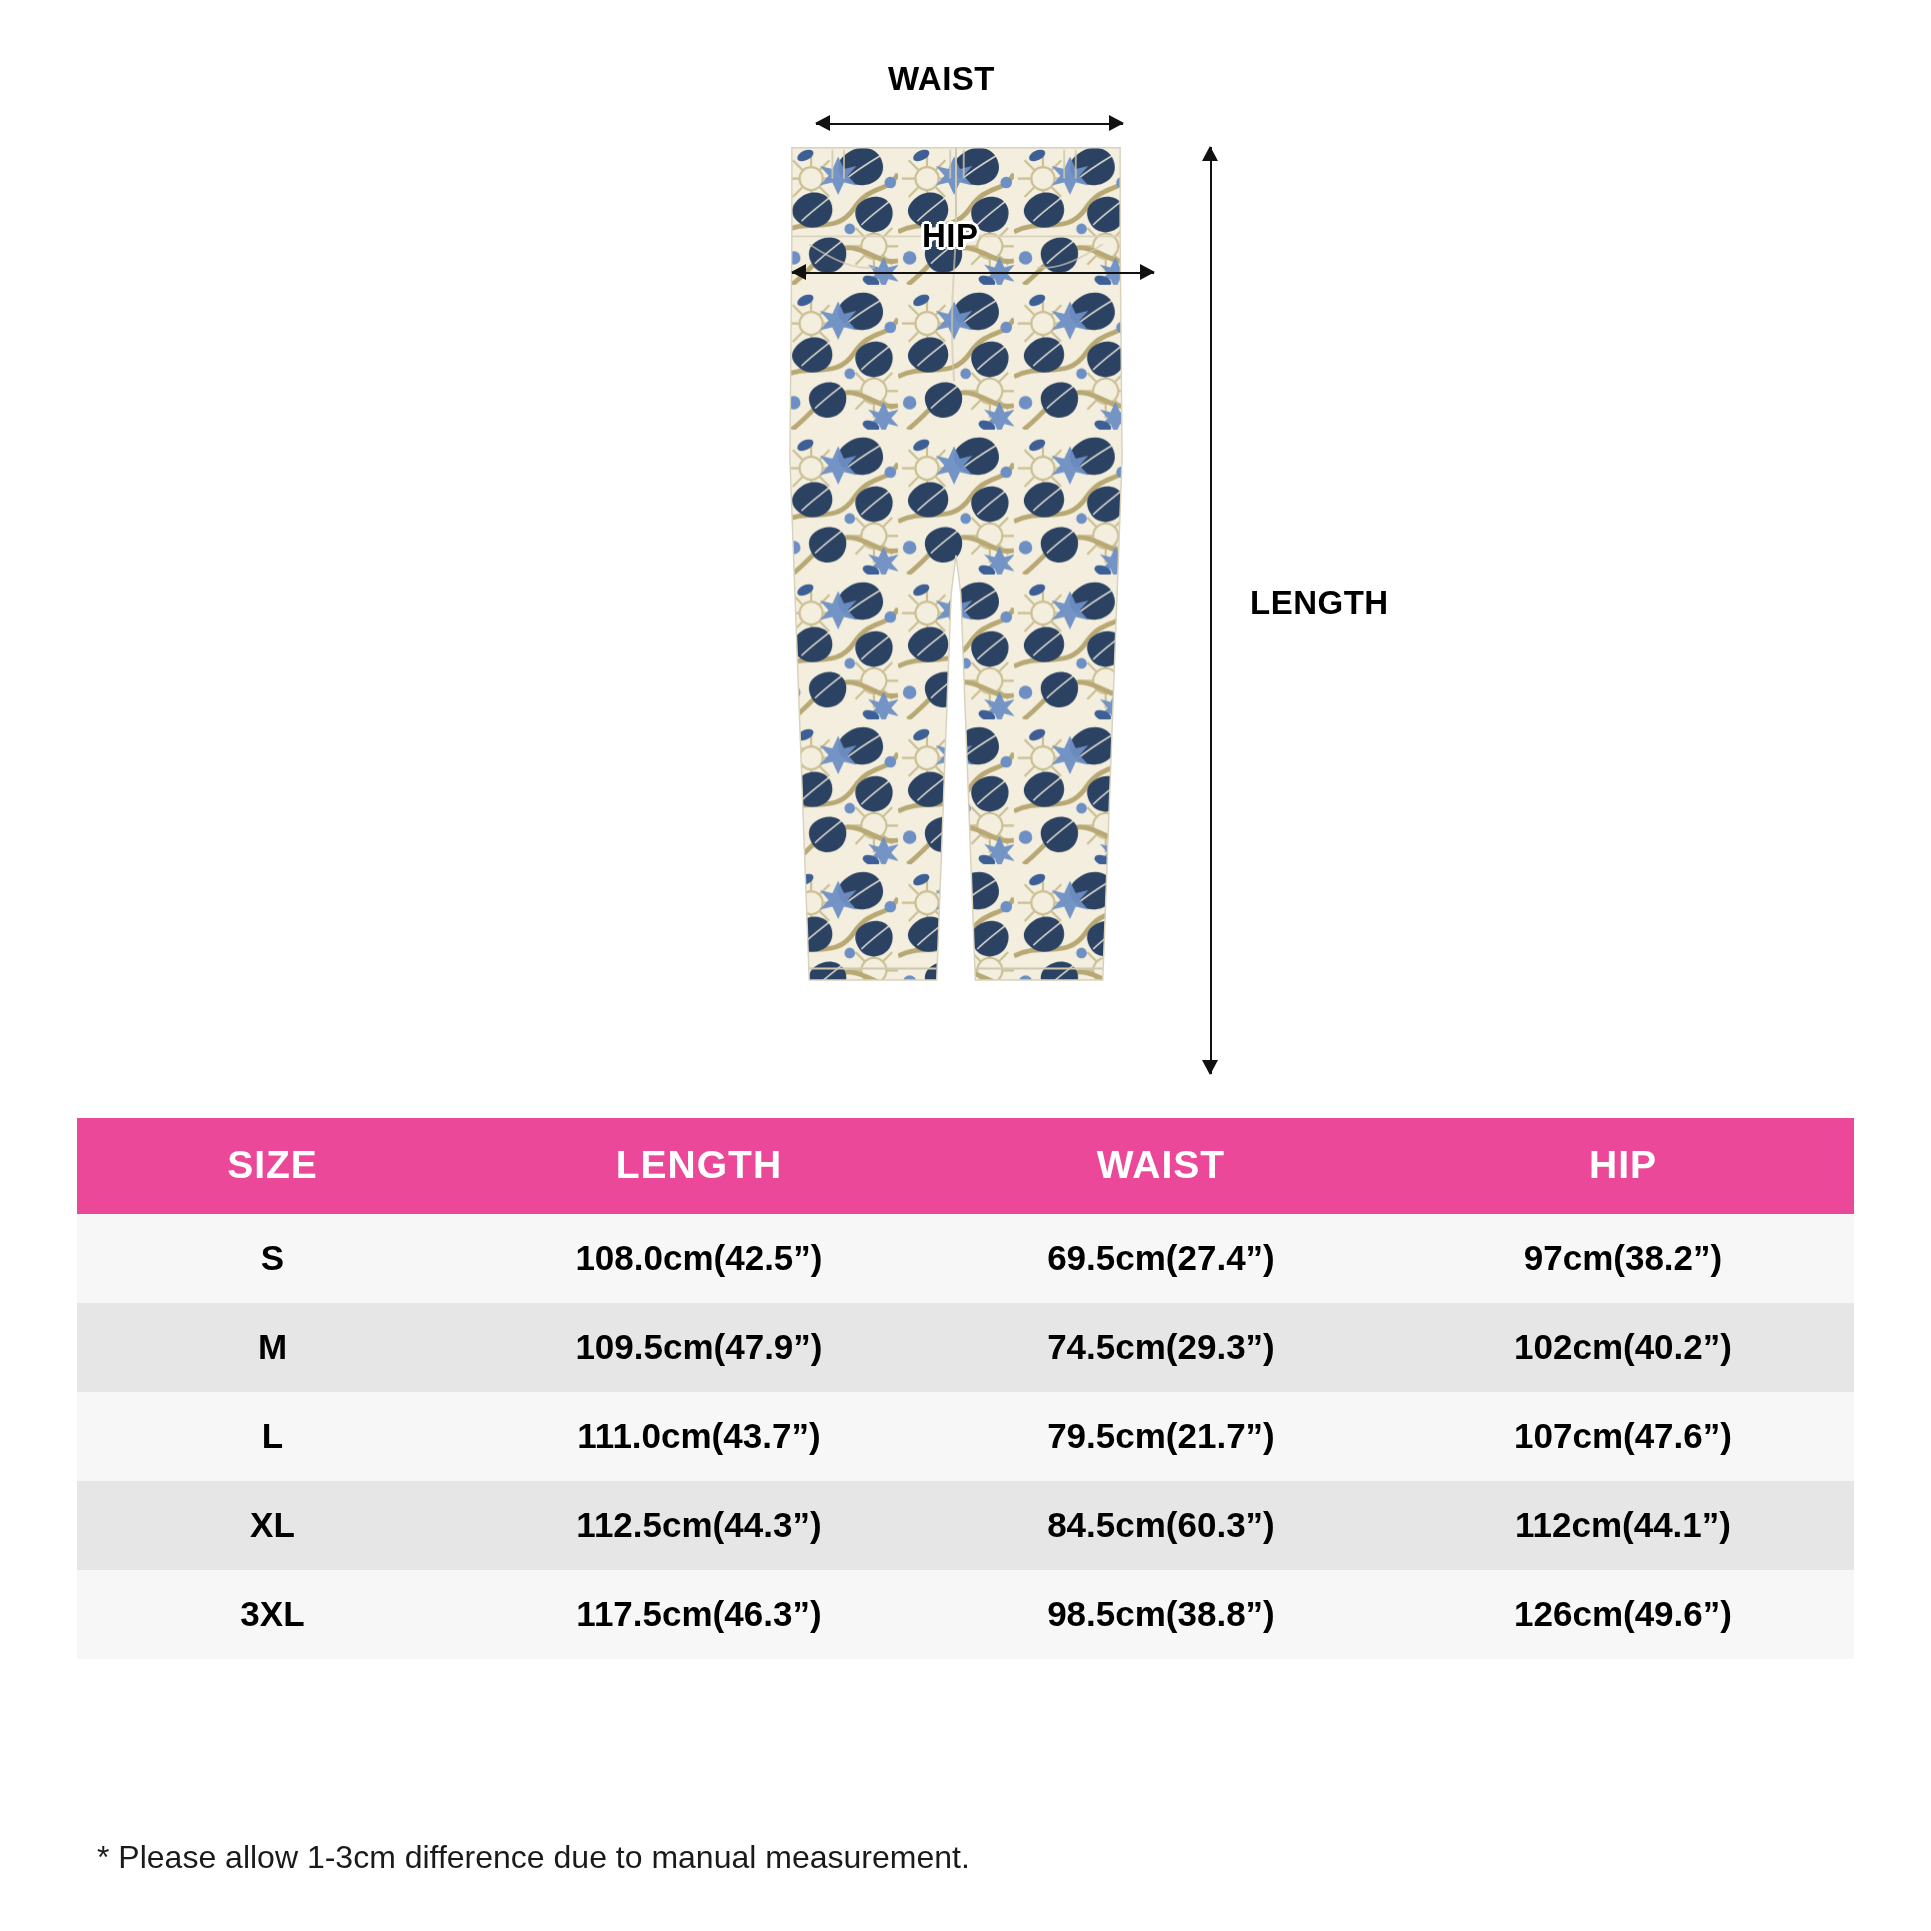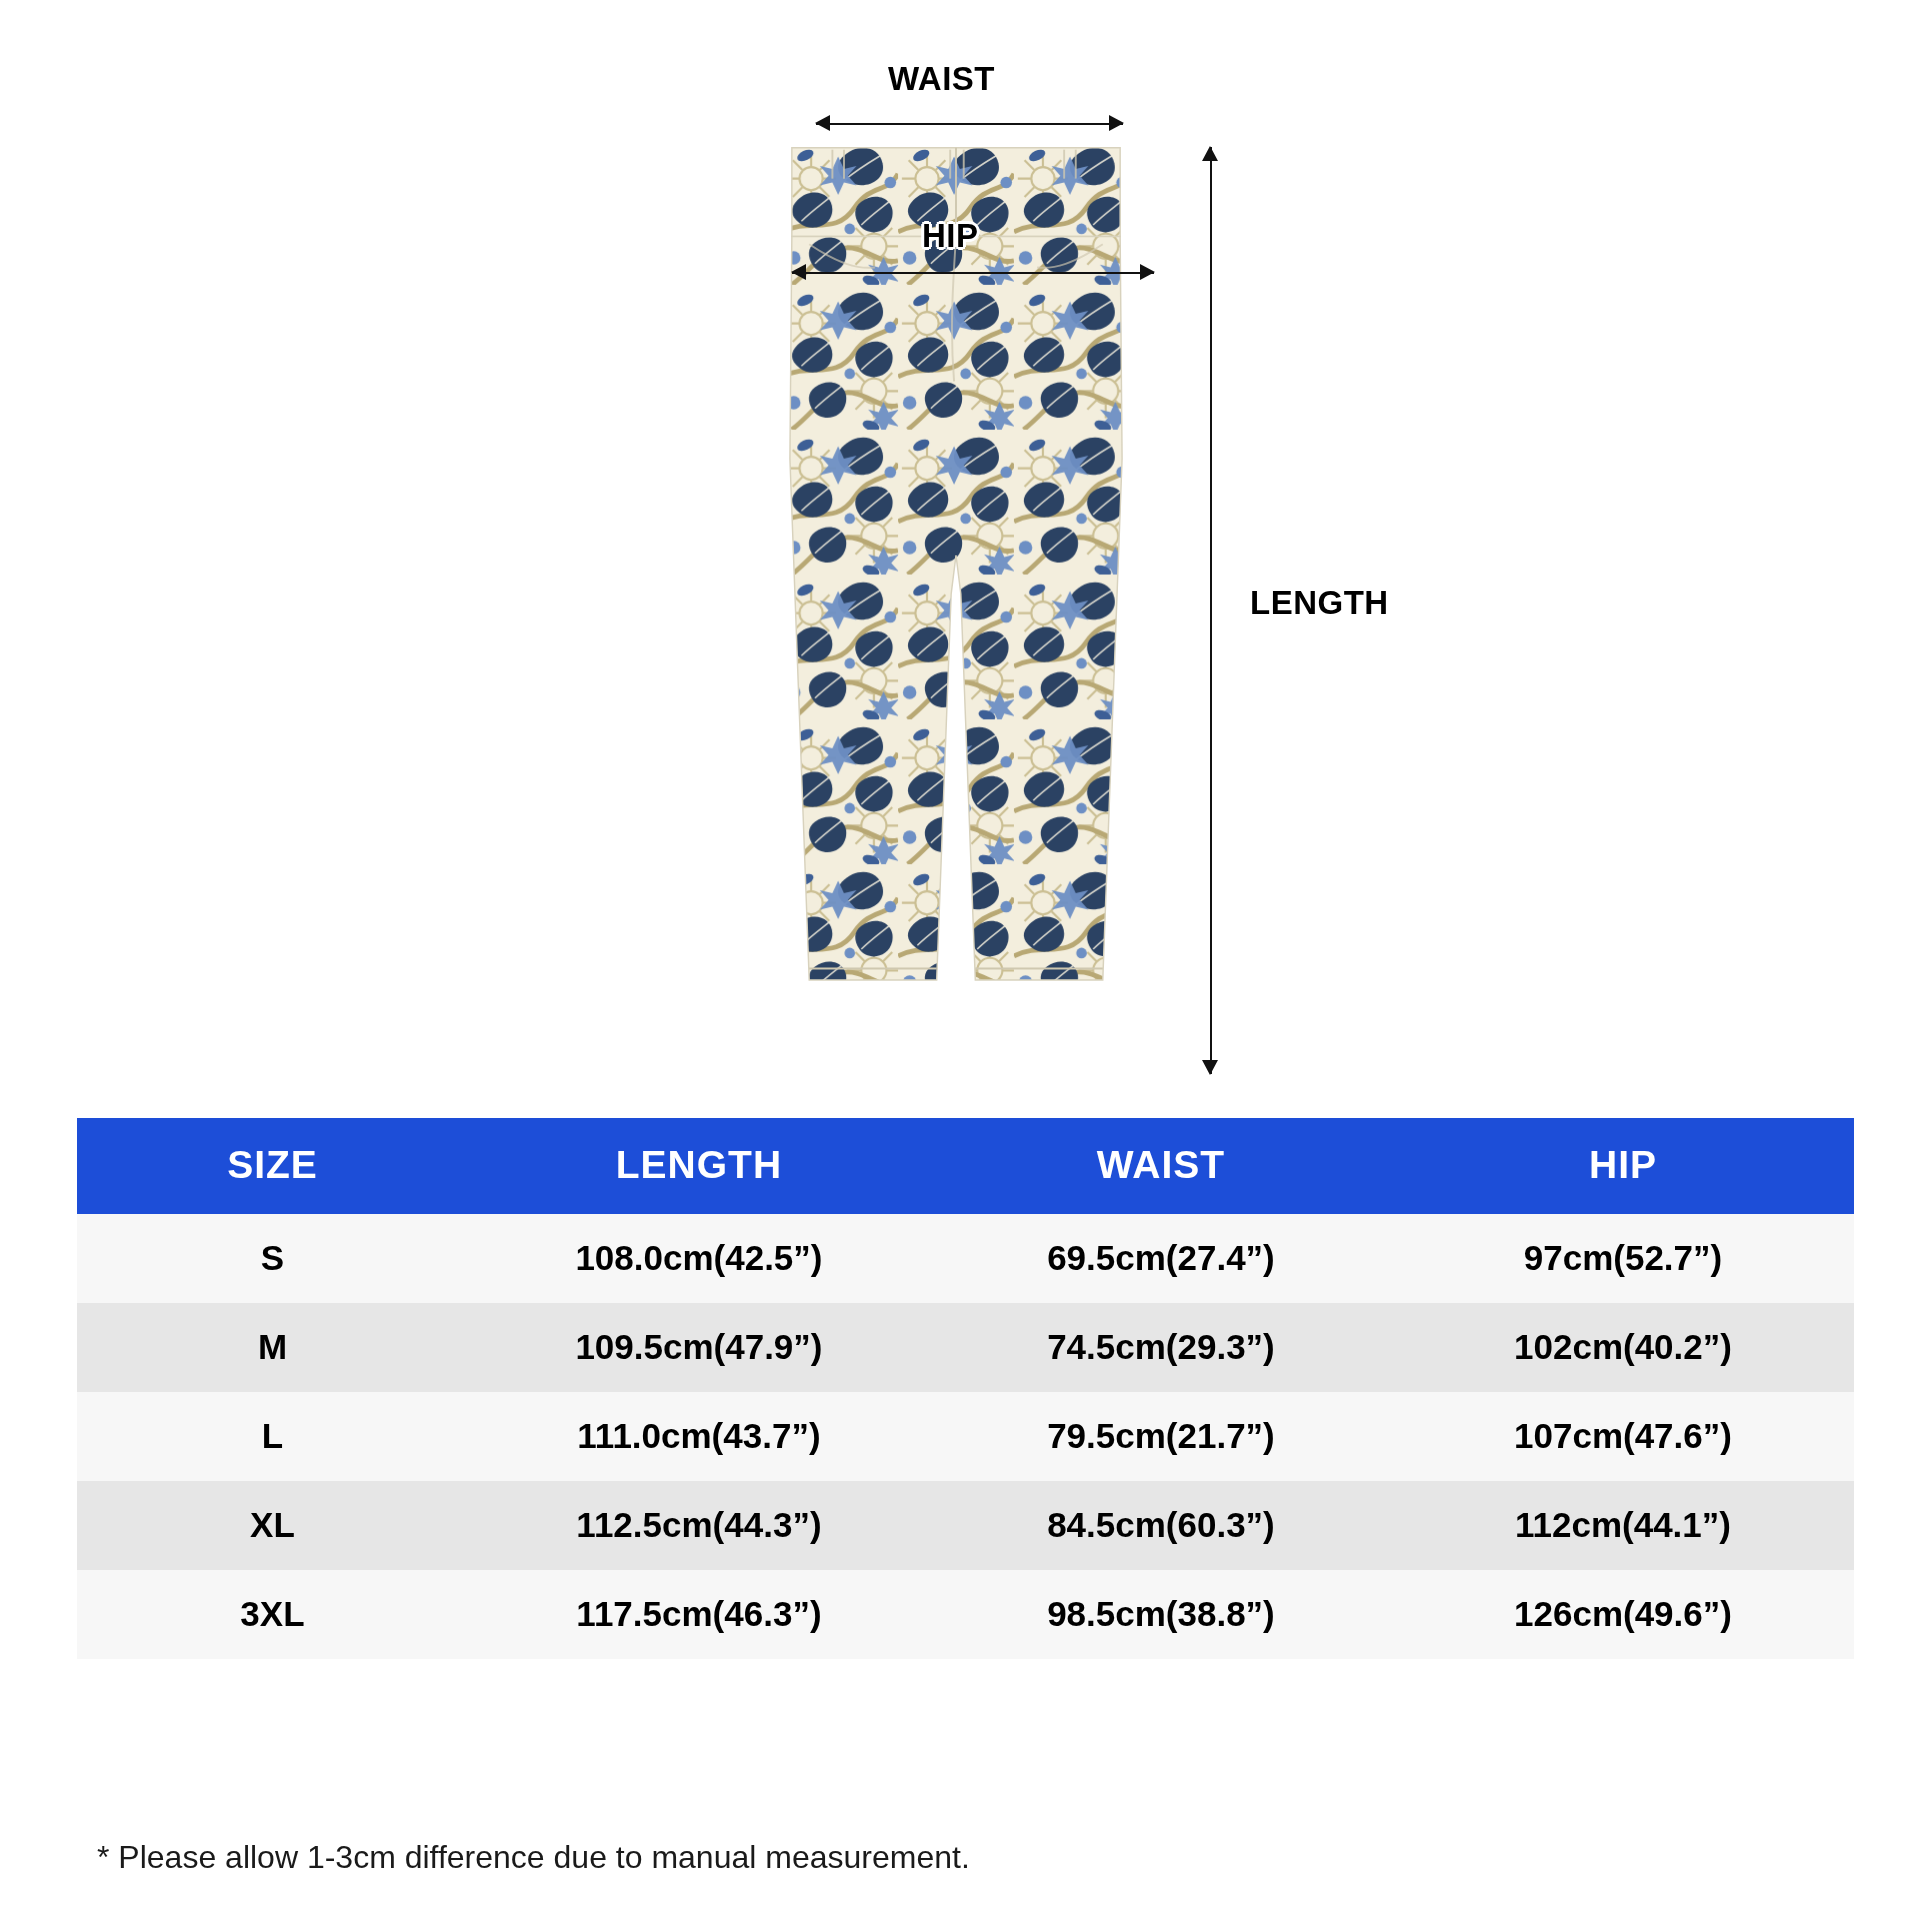--- a/index.html
+++ b/index.html
@@ -116,21 +116,21 @@
     width: 1777px;
   }
 
   table.size-table {
     width: 100%;
     border-collapse: collapse;
     table-layout: fixed;
   }
 
   table.size-table th {
-    background: #1d4ed8;
+    background: #ec4899;
     color: #ffffff;
     font-size: 39px;
     font-weight: bold;
     padding: 25px 0 27px 0;
     letter-spacing: 1px;
     text-align: center;
   }
 
   table.size-table td {
     font-size: 35px;
@@ -252,21 +252,21 @@
           <th class="col-length">LENGTH</th>
           <th class="col-waist">WAIST</th>
           <th class="col-hip">HIP</th>
         </tr>
       </thead>
       <tbody>
         <tr>
           <td>S</td>
           <td>108.0cm(42.5”)</td>
           <td>69.5cm(27.4”)</td>
-          <td>97cm(52.7”)</td>
+          <td>97cm(38.2”)</td>
         </tr>
         <tr>
           <td>M</td>
           <td>109.5cm(47.9”)</td>
           <td>74.5cm(29.3”)</td>
           <td>102cm(40.2”)</td>
         </tr>
         <tr>
           <td>L</td>
           <td>111.0cm(43.7”)</td>

